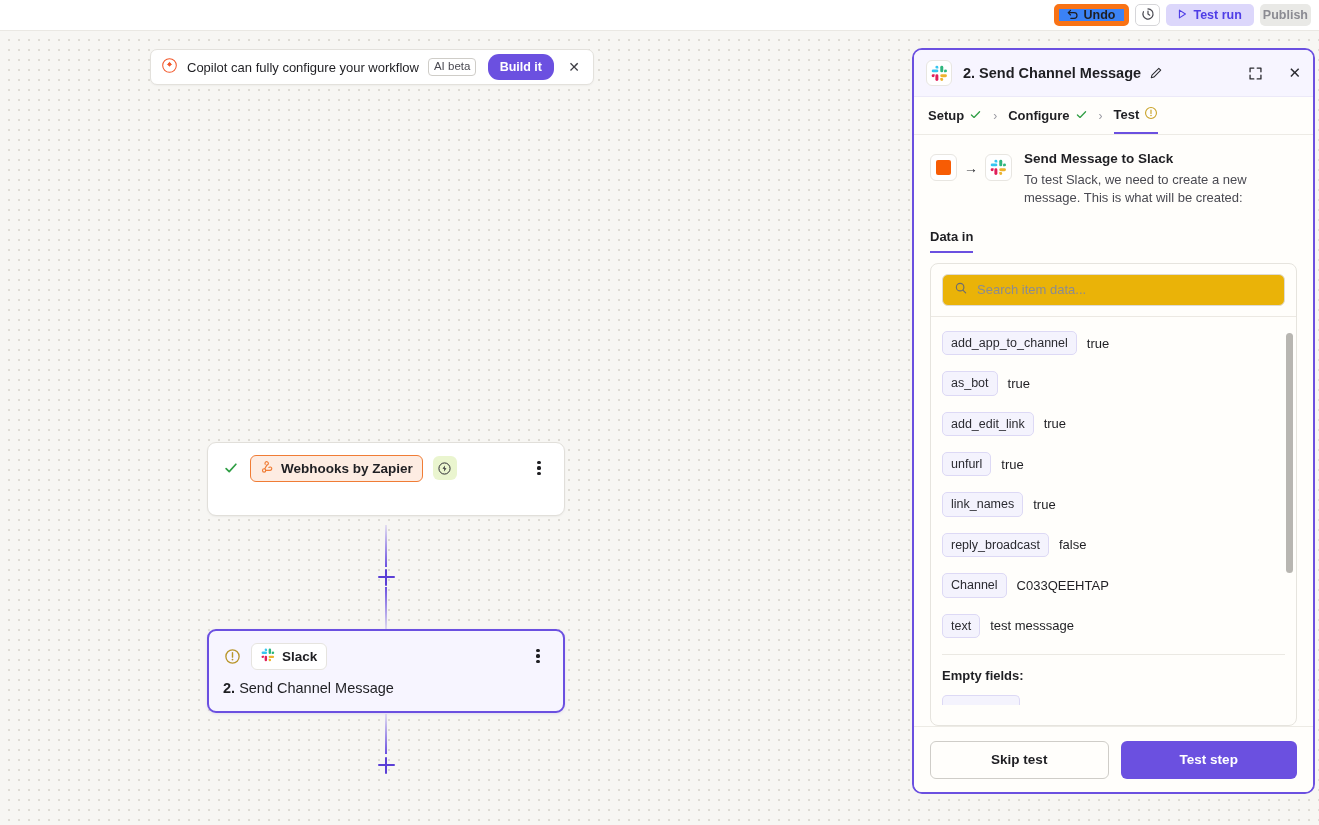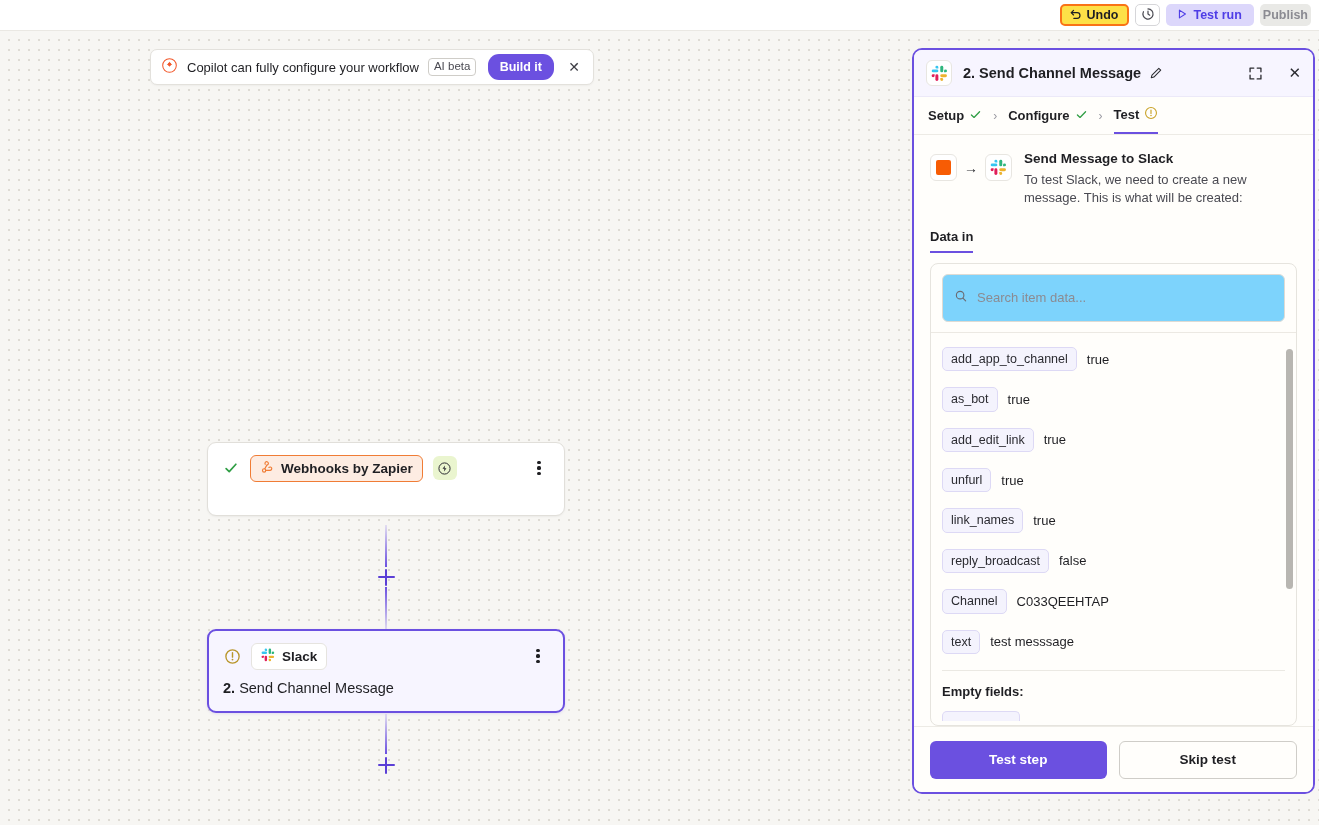--- a/index.html
+++ b/index.html
@@ -18,21 +18,21 @@
     display: flex; align-items: center; justify-content: flex-end;
     padding-right: 8px; gap: 6px;
   }
   .tb-btn {
     height: 22px; border-radius: 5px;
     display: flex; align-items: center; justify-content: center;
     gap: 5px; font-size: 12.5px; font-weight: 600;
     cursor: pointer; user-select: none;
   }
   #undo-btn {
-    border: 2px solid #f97316; background: #fde047; color: #1f1f23;
+    border: 5px solid #f97316; background: #3b82f6; color: #1f1f23;
     padding: 0 9px 0 7px;
   }
   #history-btn {
     border: 1px solid #d6d6d9; background: #fff; color: #4a4a52;
     width: 25px; padding: 0;
   }
   #test-run-btn {
     background: #dcd7fb; color: #4f3ee6; padding: 0 11px 0 9px;
     border: 1px solid transparent;
   }
@@ -182,21 +182,21 @@
   #tab-data-in { font-size: 13px; font-weight: 700; color: #1f1f23;
                  padding-bottom: 7px; border-bottom: 2.5px solid #6b50e0; cursor: pointer; }
 
   #data-card {
     margin-top: 10px; flex: 1 1 auto; background: #fffefb;
     border: 1px solid #e6e4de; border-radius: 8px; overflow: hidden;
     display: flex; flex-direction: column;
   }
   #search-wrap { padding: 10px 11px; flex: 0 0 auto; }
   #search-box {
-    height: 48px; border: 1px solid #dedbd4; border-radius: 6px; background: #7dd3fc;
+    height: 32px; border: 1px solid #dedbd4; border-radius: 6px; background: #eab308;
     display: flex; align-items: center; gap: 9px; padding: 0 11px;
   }
   #search-input {
     border: none; outline: none; background: transparent; flex: 1;
     font-size: 13px; color: #1f1f23; font-family: inherit;
   }
   #search-input::placeholder { color: #8b8b92; }
 
   #fields-scroll { flex: 1 1 auto; position: relative; border-top: 1px solid #ece9e3;
                    overflow: hidden; padding: 14px 11px 0 11px; }
@@ -494,16 +494,16 @@
         <div id="empty-sep"></div>
         <div id="empty-title">Empty fields:</div>
         <div id="empty-pill"></div>
 
         <div id="fields-scrollbar"></div>
       </div>
     </div>
   </div>
 
   <div id="panel-footer">
+    <button class="footer-btn" id="skip-test-btn">Skip test</button>
     <button class="footer-btn" id="test-step-btn">Test step</button>
-    <button class="footer-btn" id="skip-test-btn">Skip test</button>
   </div>
 </div>
 
 </body></html>

